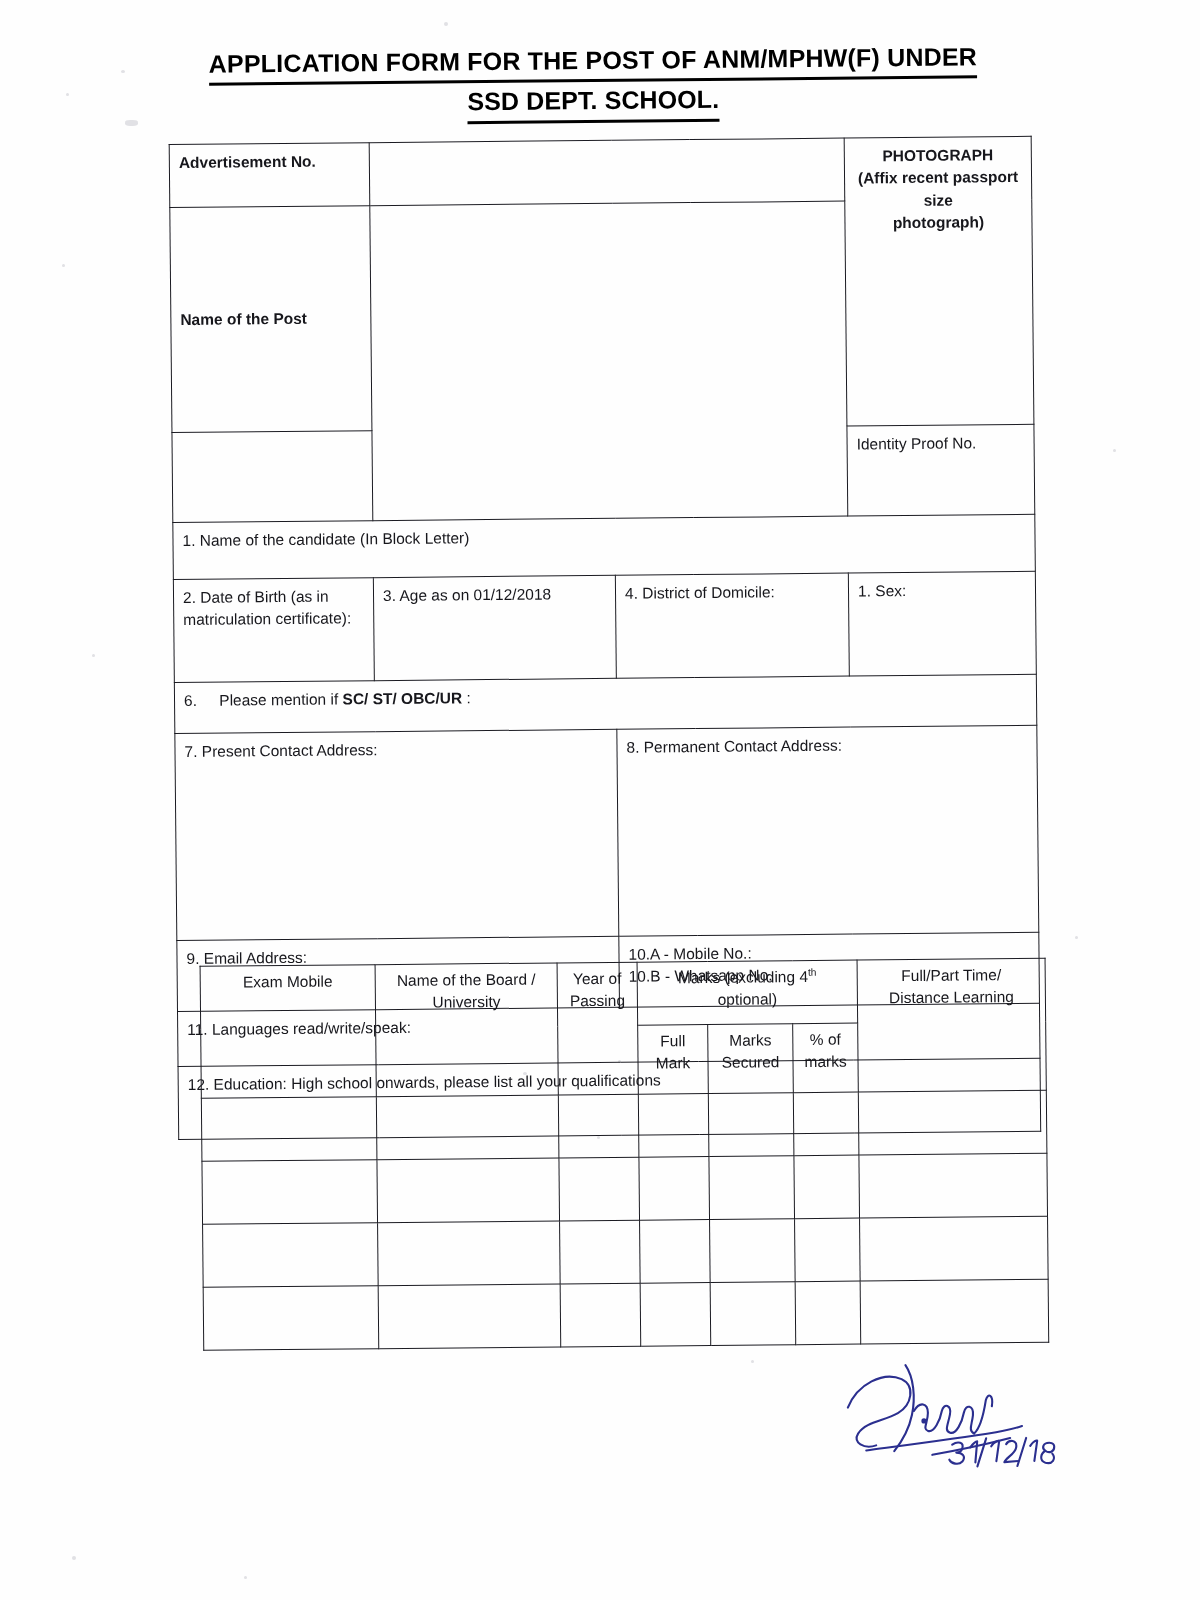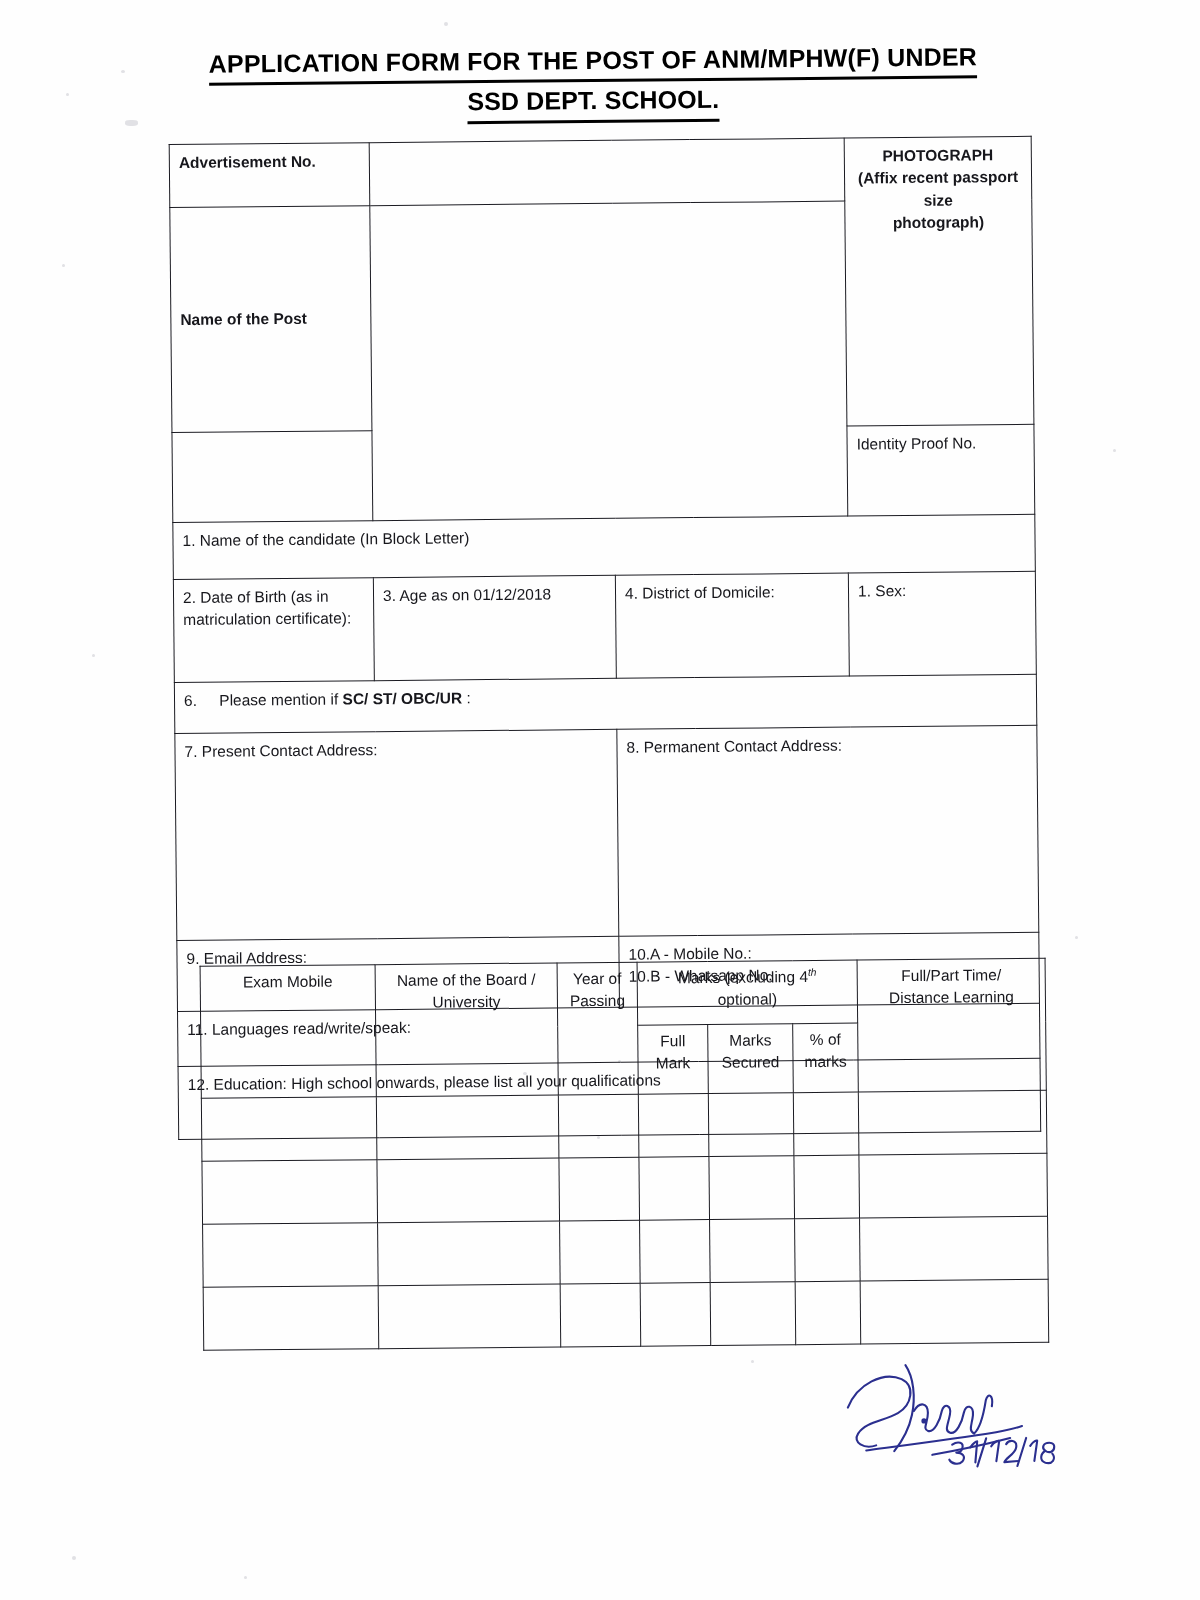--- a/index.html
+++ b/index.html
@@ -109,21 +109,21 @@
   #edu-table td {
     font-size: 15.5px;
     padding: 5px 6px;
   }
   .edu-head {
     text-align: center;
     vertical-align: middle;
     line-height: 1.35;
   }
   .edu-blank { height: 52px; }
-  sup { font-size: .66em; vertical-align: super; line-height: 0; font-style: italic; }
+  sup { font-size: .66em; vertical-align: super; line-height: 0; }
 
   
   #signature {
     position: absolute;
     left: 830px;
     top: 1352px;
     width: 230px;
     height: 120px;
   }
   #signature svg { display: block; }

